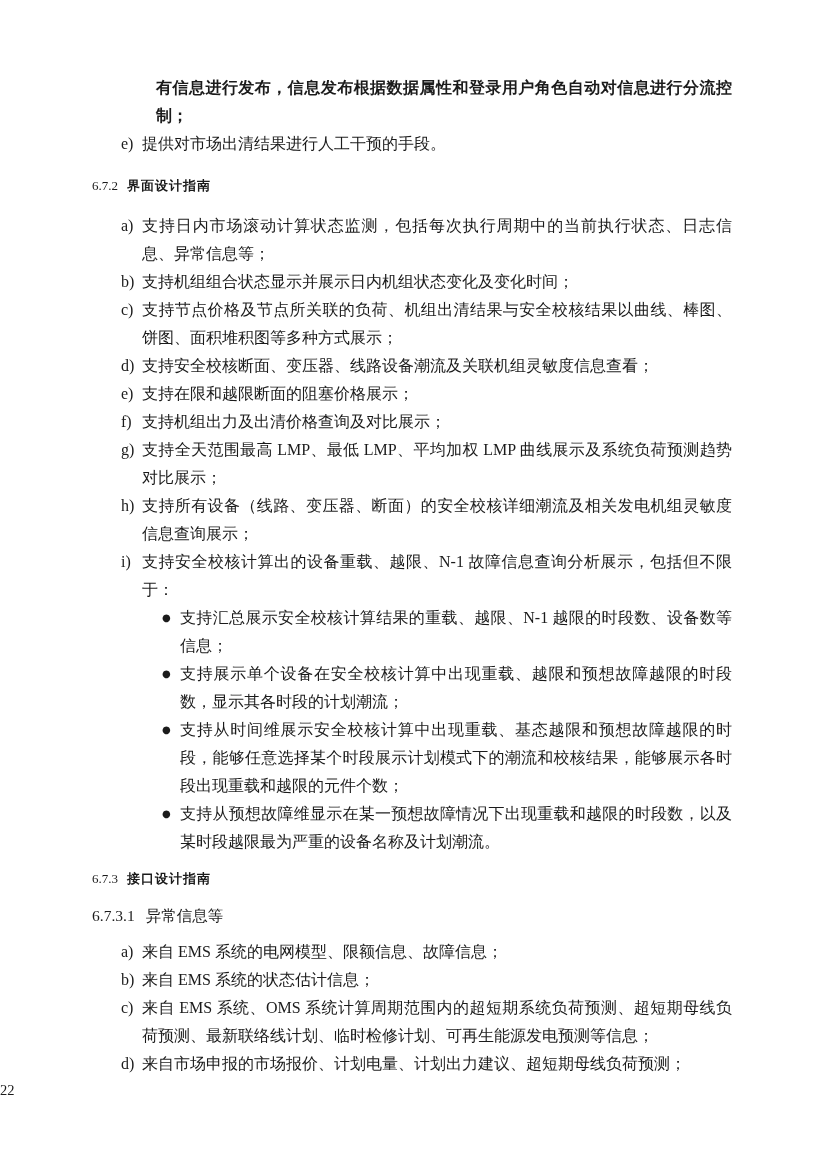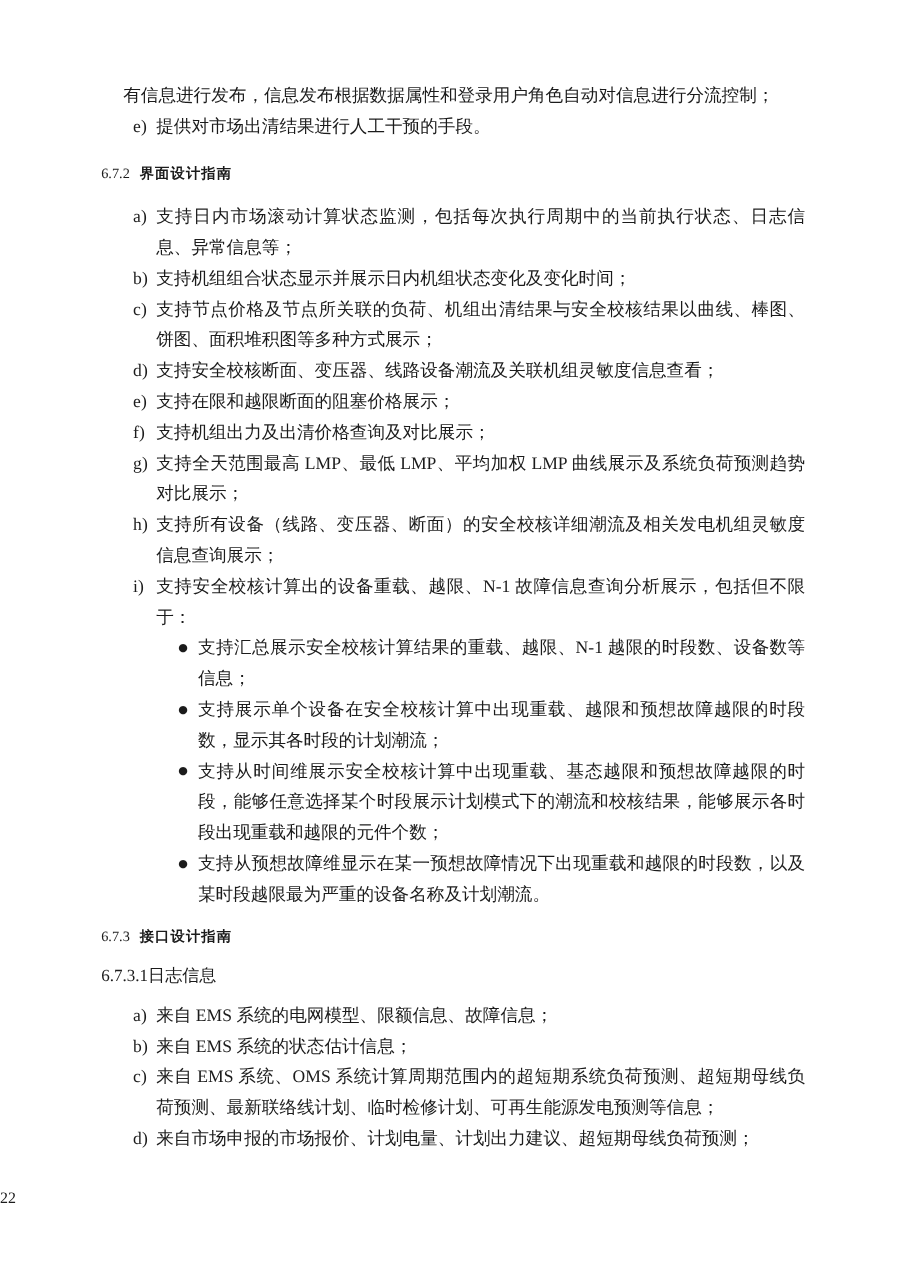--- a/index.html
+++ b/index.html
@@ -14,22 +14,23 @@
     line-height: 28px;
     overflow: hidden;
   }
   .content {
     position: absolute;
     left: 92px;
     top: 74px;
     width: 640px;
   }
   .cont-para {
-    margin: 0 0 0 20px;
+    margin: 0 0 0 64px;
     text-align: justify;
+    font-weight: bold;
   }
   .item {
     display: flex;
     margin-left: 29px;
   }
   .item .lbl {
     flex: none;
     width: 21px;
   }
   .item .txt {
@@ -63,21 +64,21 @@
     font-weight: 700;
     letter-spacing: 1px;
   }
   .h2-673 { margin: 8px 0 8px 0; }
   .h3 {
     margin: 0 0 0 0;
     line-height: 28px;
     font-size: 15.5px;
     font-weight: normal;
   }
-  .h3 .h-num { margin-right: 0; }
+  .h3 .h-num { margin-right: 11px; }
   .items-673 { margin-top: 8px; }
   .pageno {
     position: absolute;
     top: 1082px;
     left: 0;
     width: 827px;
     font-size: 14.5px;
     line-height: 16px;
   }
 </style>
@@ -150,21 +151,21 @@
     <div class="bullet">
       <span class="mark">●</span>
       <span class="txt">支持从预想故障维显示在某一预想故障情况下出现重载和越限的时段数，以及某时段越限最为严重的设备名称及计划潮流。</span>
     </div>
 
     <div class="h2 h2-673">
       <span class="h-num">6.7.3</span><span class="h-ttl">接口设计指南</span>
     </div>
 
     <div class="h3">
-      <span class="h-num">6.7.3.1</span><span class="h3-ttl">日志信息</span>
+      <span class="h-num">6.7.3.1</span><span class="h3-ttl">异常信息等</span>
     </div>
 
     <div class="items-673">
       <div class="item">
         <span class="lbl">a)</span>
         <span class="txt">来自 EMS 系统的电网模型、限额信息、故障信息；</span>
       </div>
       <div class="item">
         <span class="lbl">b)</span>
         <span class="txt">来自 EMS 系统的状态估计信息；</span>

